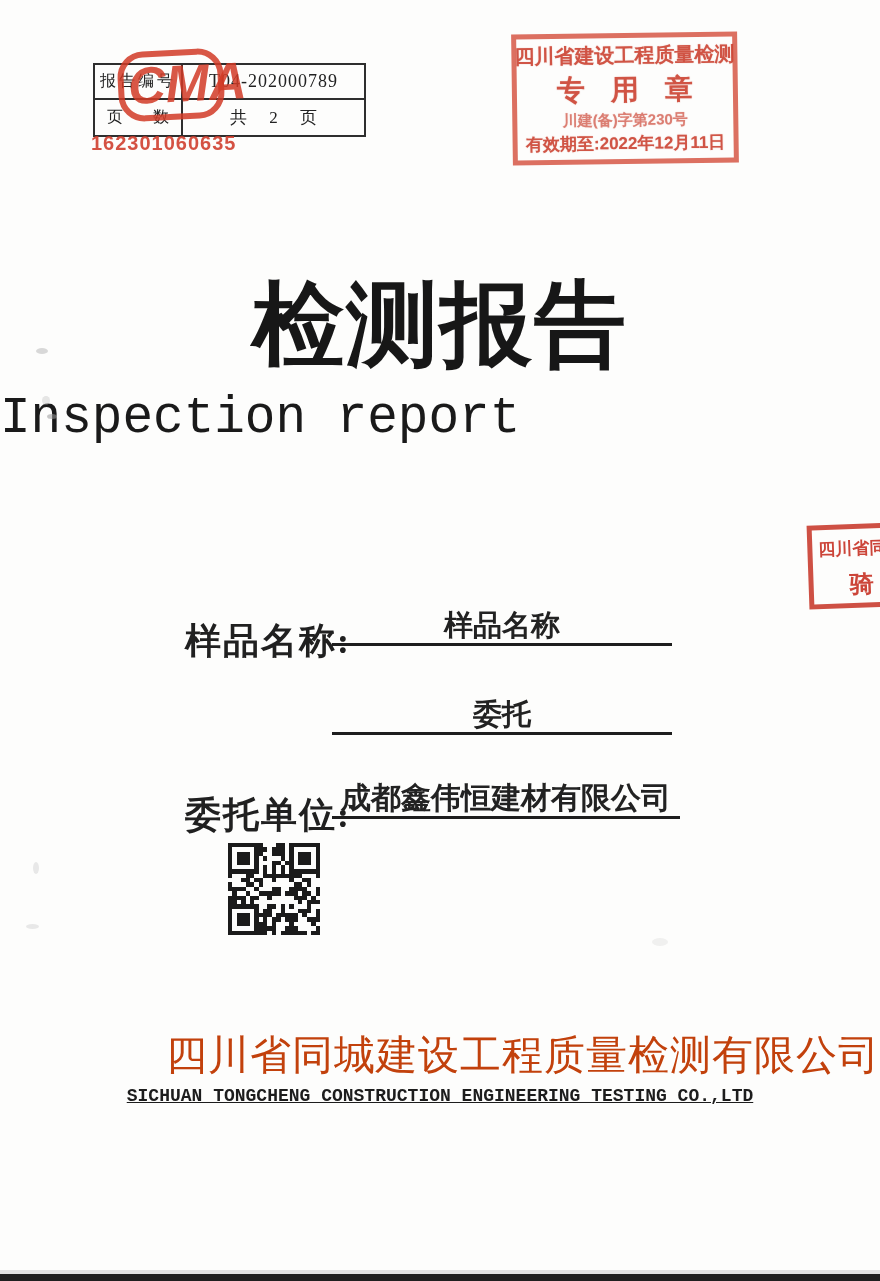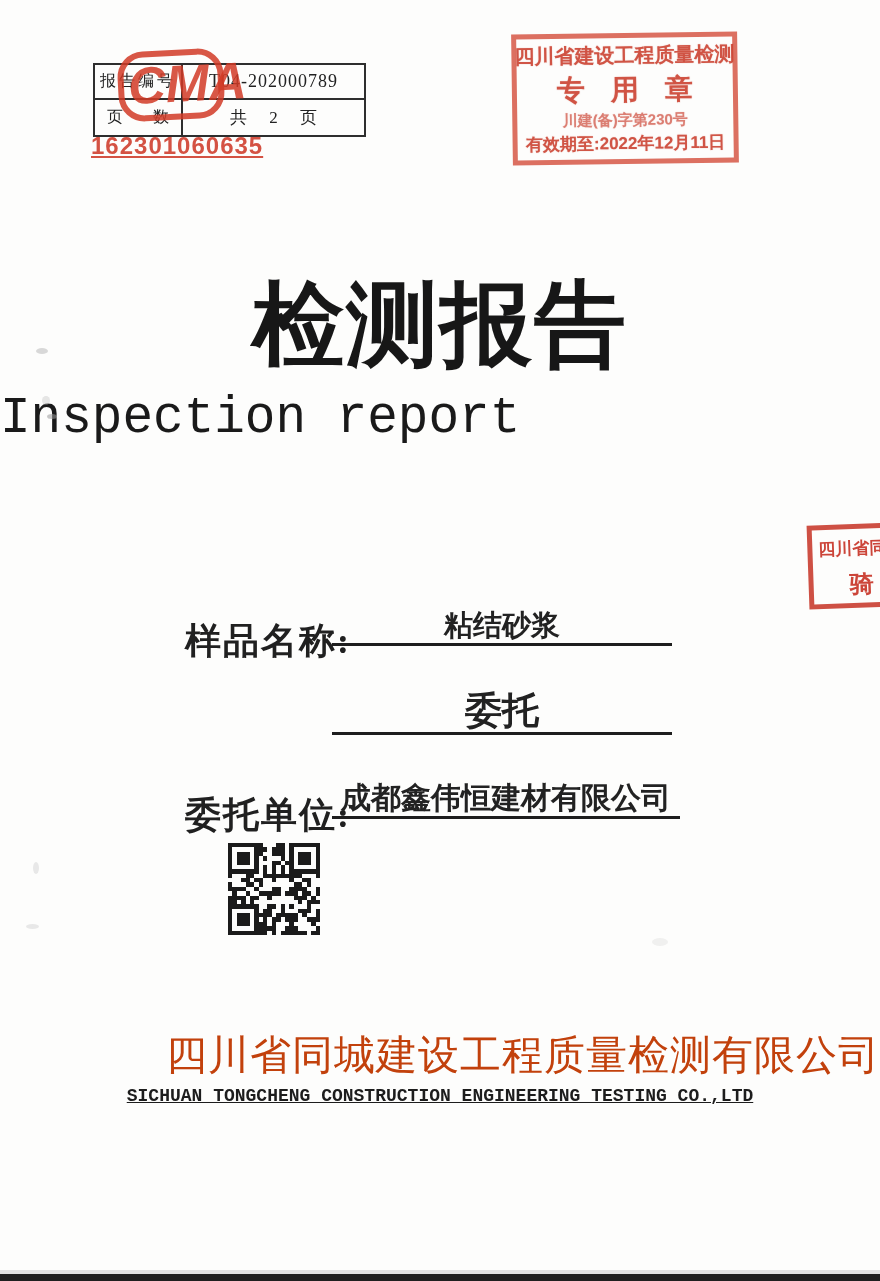--- a/index.html
+++ b/index.html
@@ -34,25 +34,24 @@
   td.cell-report-value { font-size: 18px; letter-spacing: 1px; }
   td.cell-pages-label  { word-spacing: 26px; }
   td.cell-pages-value  { font-size: 17px; word-spacing: 18px; }
 
   
   .serial-number {
     position: absolute;
     left: 91px; top: 132px;
     font-family: "Liberation Sans", sans-serif;
     font-weight: bold;
-    font-size: 24px;
+    font-size: 20px;
     letter-spacing: 1px;
     color: #cf3b2a;
     opacity: 0.88;
-    text-decoration: underline;
   }
 
   
   .cma-stamp {
     position: absolute;
     left: 118px; top: 50px;
     width: 106px; height: 70px;
     border: 6px solid rgba(209, 58, 38, 0.85);
     border-radius: 26px;
     transform: rotate(-3deg);
@@ -148,21 +147,21 @@
     left: 332px;
     width: 340px;
     border-bottom: 3px solid #1e1e1e;
     display: flex;
     align-items: flex-end;
     justify-content: center;
     font-weight: bold;
     color: #222;
   }
   .field-line-1 { top: 602px; height: 44px; font-size: 29px; }
-  .field-line-2 { top: 691px; height: 44px; font-size: 37px; }
+  .field-line-2 { top: 691px; height: 44px; font-size: 29px; }
   .field-line-3 { top: 775px; height: 44px; font-size: 30px; width: 348px; }
   .field-value { padding-bottom: 3px; line-height: 1; }
   .field-label-1 { top: 603px; }
   .field-label-2 { top: 693px; }
   .field-label-3 { top: 777px; }
 
   
   .qr-code {
     position: absolute;
     left: 228px; top: 843px;
@@ -251,21 +250,21 @@
   <div class="riding-seal">
     <div class="riding-line1">四川省同城</div>
     <div class="riding-line2">骑</div>
   </div>
 
   <div class="title-cn">检测报告</div>
   <div class="title-en">Inspection report</div>
 
   <div class="field-label field-label-1">样品名称:</div>
   <div class="field-line field-line-1">
-    <span class="field-value">粘结砂浆</span>
+    <span class="field-value">样品名称</span>
   </div>
 
   <div class="field-line field-line-2">
     <span class="field-value">委托</span>
   </div>
 
   <div class="field-label field-label-3">委托单位:</div>
   <div class="field-line field-line-3">
     <span class="field-value">成都鑫伟恒建材有限公司</span>
   </div>

